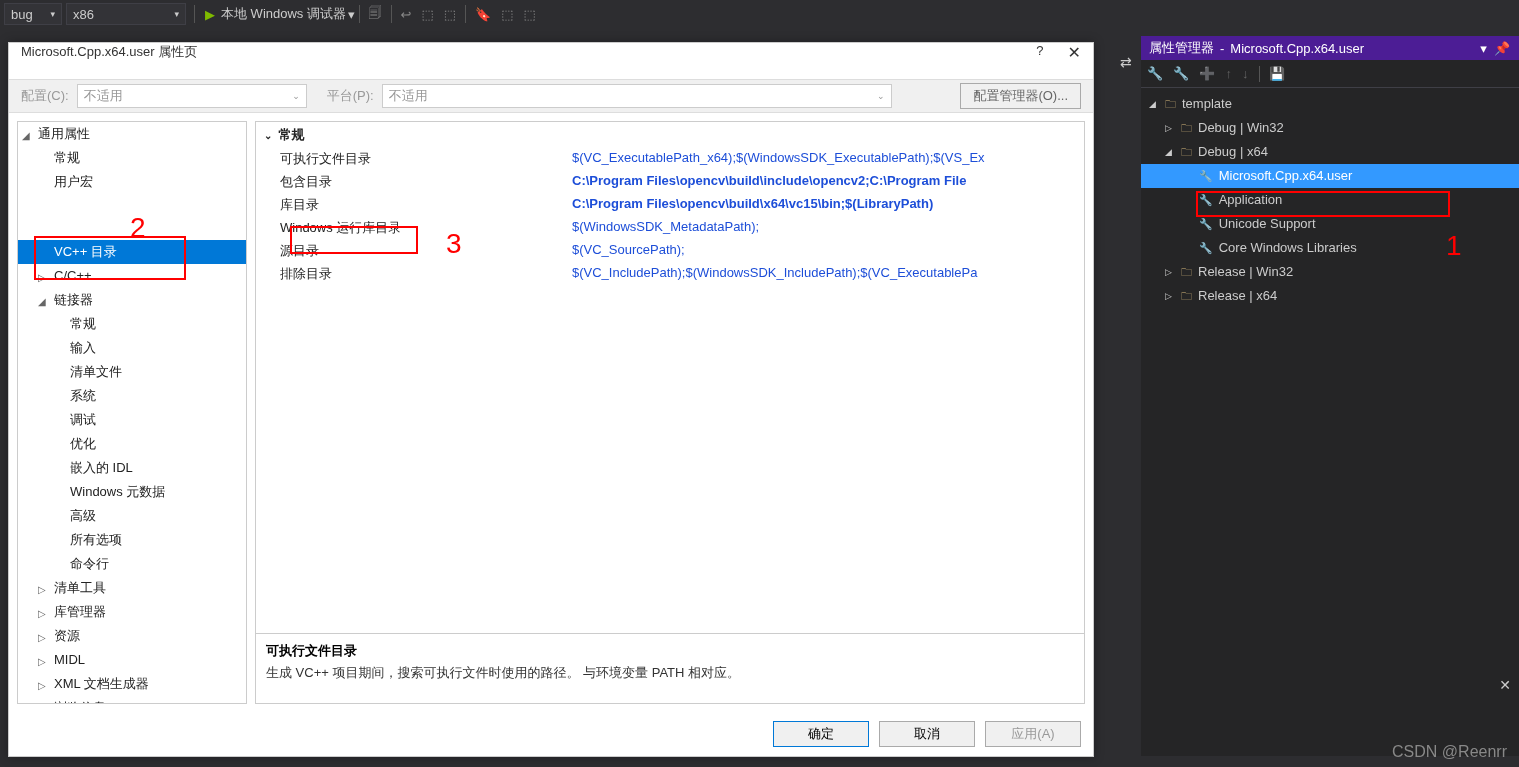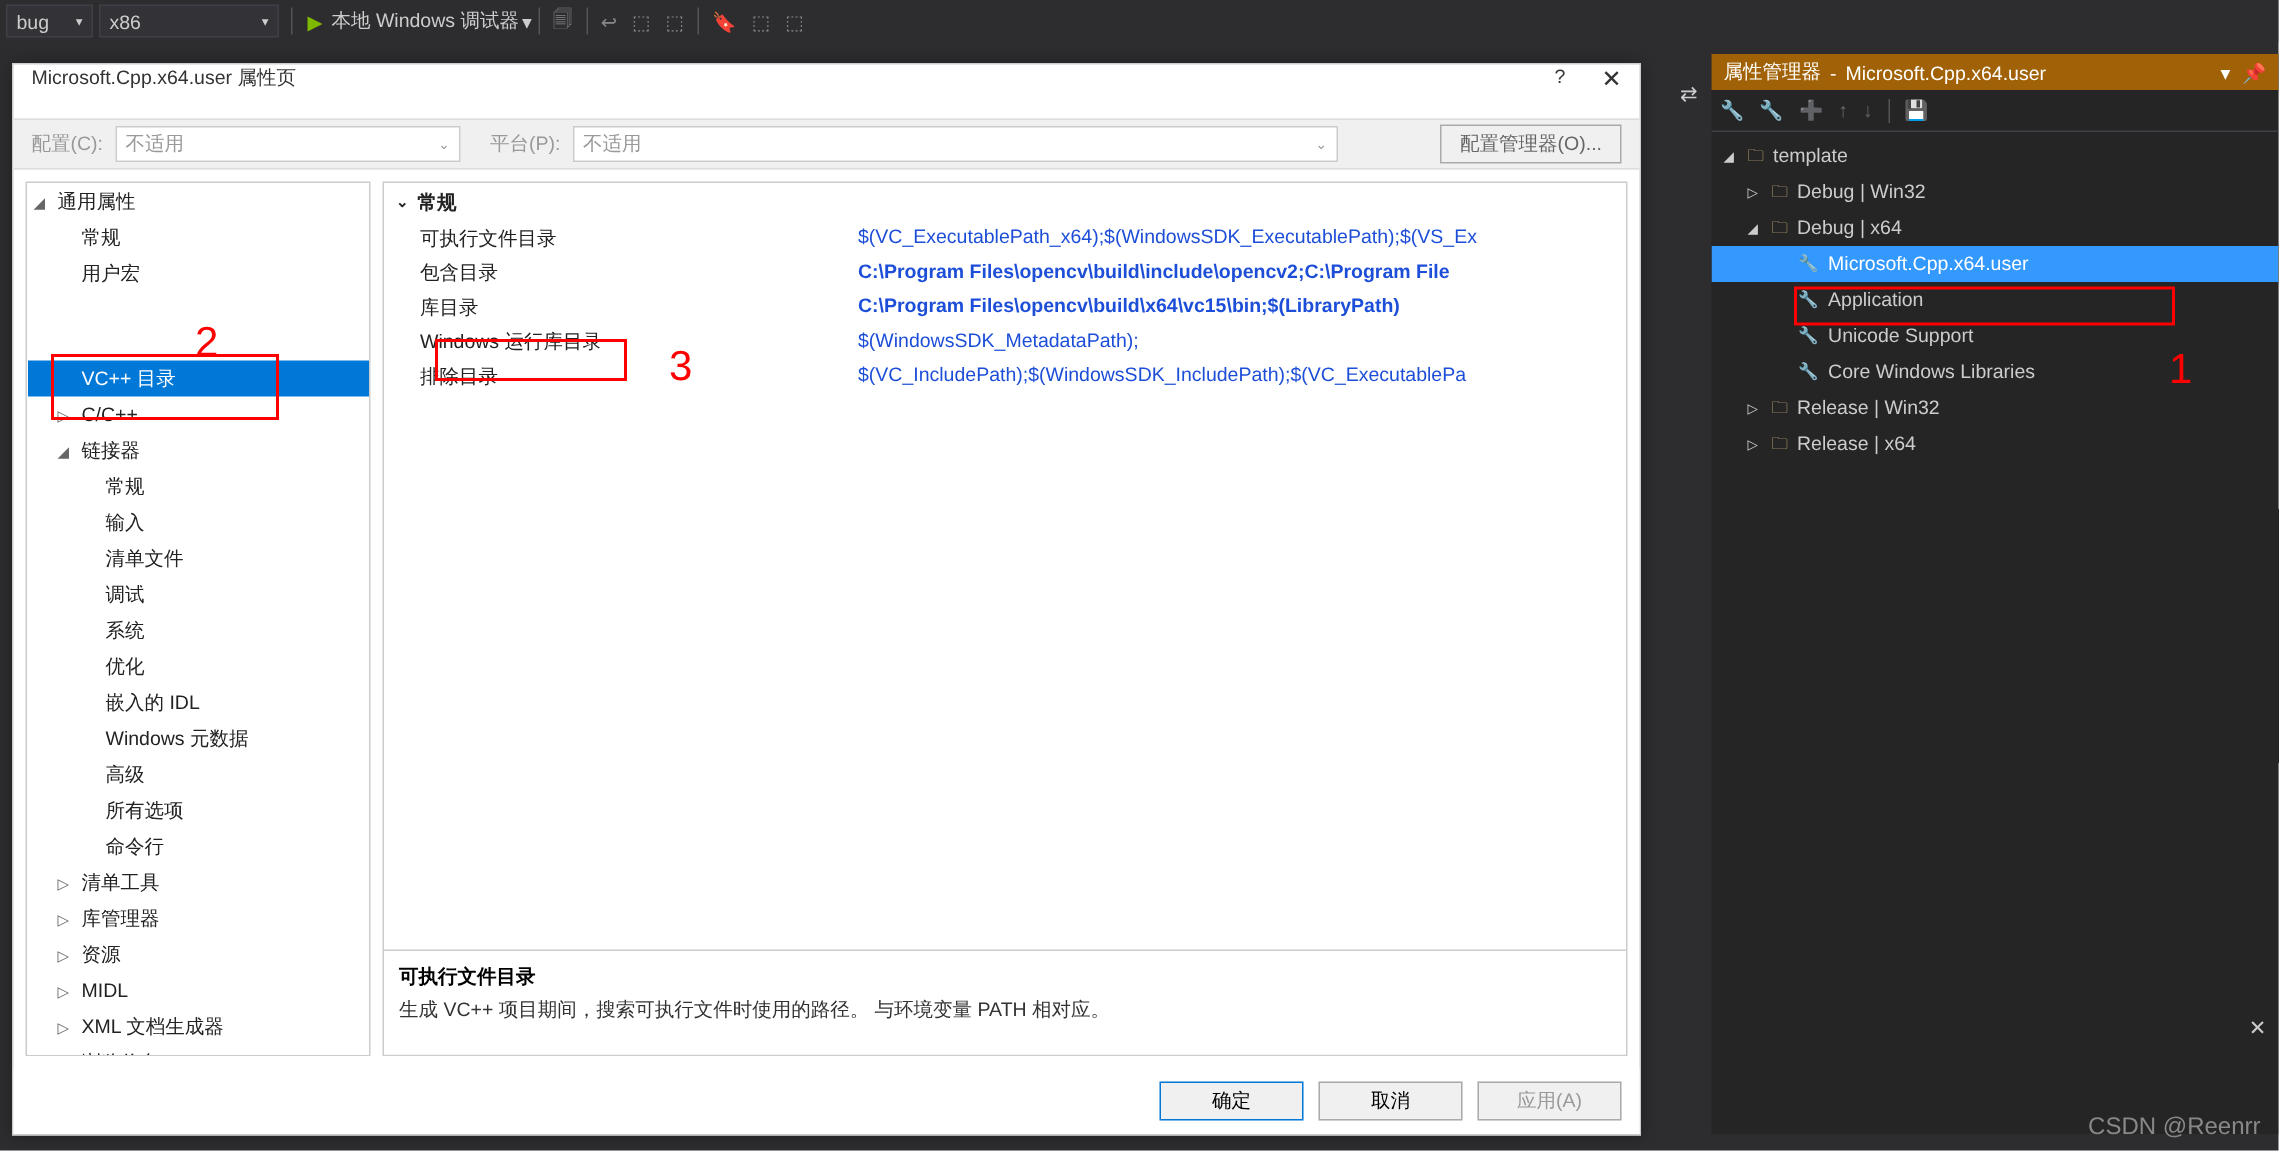--- a/index.html
+++ b/index.html
@@ -55,21 +55,21 @@
 .desc-box .title { font-weight: bold; margin-bottom: 4px; }
 .desc-box .text { color: #333; }
 
 .dialog-buttons { height: 44px; display: flex; justify-content: flex-end; align-items: center; padding: 0 12px; gap: 10px; background: #fff; }
 .dialog-buttons button { height: 26px; width: 96px; background: #f0f0f0; border: 1px solid #aaa; cursor: pointer; }
 .dialog-buttons button.primary { border: 1px solid #0078d7; }
 .dialog-buttons button:disabled { color: #999; }
 
 
 .right-panel { position: absolute; top: 36px; right: 0; width: 378px; height: 720px; background: #252526; color: #ccc; display: flex; flex-direction: column; }
-.rp-title { background: #a16207; color: #fff; height: 24px; display: flex; align-items: center; padding: 0 8px; font-size: 12px; }
+.rp-title { background: #4c1d95; color: #fff; height: 24px; display: flex; align-items: center; padding: 0 8px; font-size: 12px; }
 .rp-title .dash { margin: 0 6px; }
 .rp-title .spacer { flex: 1; }
 .rp-title .ticon { margin-left: 8px; cursor: pointer; }
 .rp-toolbar { height: 28px; display: flex; align-items: center; padding: 0 6px; gap: 10px; border-bottom: 1px solid #3f3f46; }
 .rp-toolbar .ic { color: #ccc; cursor: pointer; }
 .rp-tree { flex: 1; overflow: auto; padding: 4px 0; }
 .rp-item { padding: 2px 4px 2px 24px; cursor: pointer; line-height: 20px; position: relative; display: flex; align-items: center; }
 .rp-item .ex { position: absolute; font-size: 9px; color: #ccc; width: 10px; }
 .rp-item.l0 { padding-left: 24px; } .rp-item.l0 .ex { left: 8px; }
 .rp-item.l1 { padding-left: 40px; } .rp-item.l1 .ex { left: 24px; }
@@ -142,22 +142,22 @@
       <div class="tree-item level0"><span class="ex">◢</span><span>通用属性</span></div>
       <div id="tree-items">
           <div class="tree-item level1"><span>常规</span></div>
           <div class="tree-item level1"><span>用户宏</span></div>
           <div class="tree-item level1 selected"><span>VC++ 目录</span></div>
           <div class="tree-item level1"><span class="ex">▷</span><span>C/C++</span></div>
           <div class="tree-item level1"><span class="ex">◢</span><span>链接器</span></div>
           <div class="tree-item level2">常规</div>
           <div class="tree-item level2">输入</div>
           <div class="tree-item level2">清单文件</div>
+          <div class="tree-item level2">系统</div>
           <div class="tree-item level2">调试</div>
-          <div class="tree-item level2">系统</div>
           <div class="tree-item level2">优化</div>
           <div class="tree-item level2">嵌入的 IDL</div>
           <div class="tree-item level2">Windows 元数据</div>
           <div class="tree-item level2">高级</div>
           <div class="tree-item level2">所有选项</div>
           <div class="tree-item level2">命令行</div>
           <div class="tree-item level1"><span class="ex">▷</span><span>清单工具</span></div>
           <div class="tree-item level1"><span class="ex">▷</span><span>库管理器</span></div>
           <div class="tree-item level1"><span class="ex">▷</span><span>资源</span></div>
           <div class="tree-item level1"><span class="ex">▷</span><span>MIDL</span></div>
@@ -184,20 +184,24 @@
             </div>
             <div class="prop-row">
               <div class="name">库目录</div>
               <div class="value bold">C:\Program Files\opencv\build\x64\vc15\bin;$(LibraryPath)</div>
             </div>
             <div class="prop-row">
               <div class="name">Windows 运行库目录</div>
               <div class="value">$(WindowsSDK_MetadataPath);</div>
             </div>
             <div class="prop-row">
+              <div class="name">源目录</div>
+              <div class="value">$(VC_SourcePath);</div>
+            </div>
+            <div class="prop-row">
               <div class="name">排除目录</div>
               <div class="value">$(VC_IncludePath);$(WindowsSDK_IncludePath);$(VC_ExecutablePa</div>
             </div>
           </div>
       </div>
       <div class="desc-box">
         <div class="title">可执行文件目录</div>
         <div class="text">生成 VC++ 项目期间，搜索可执行文件时使用的路径。 与环境变量 PATH 相对应。</div>
       </div>
     </div>

